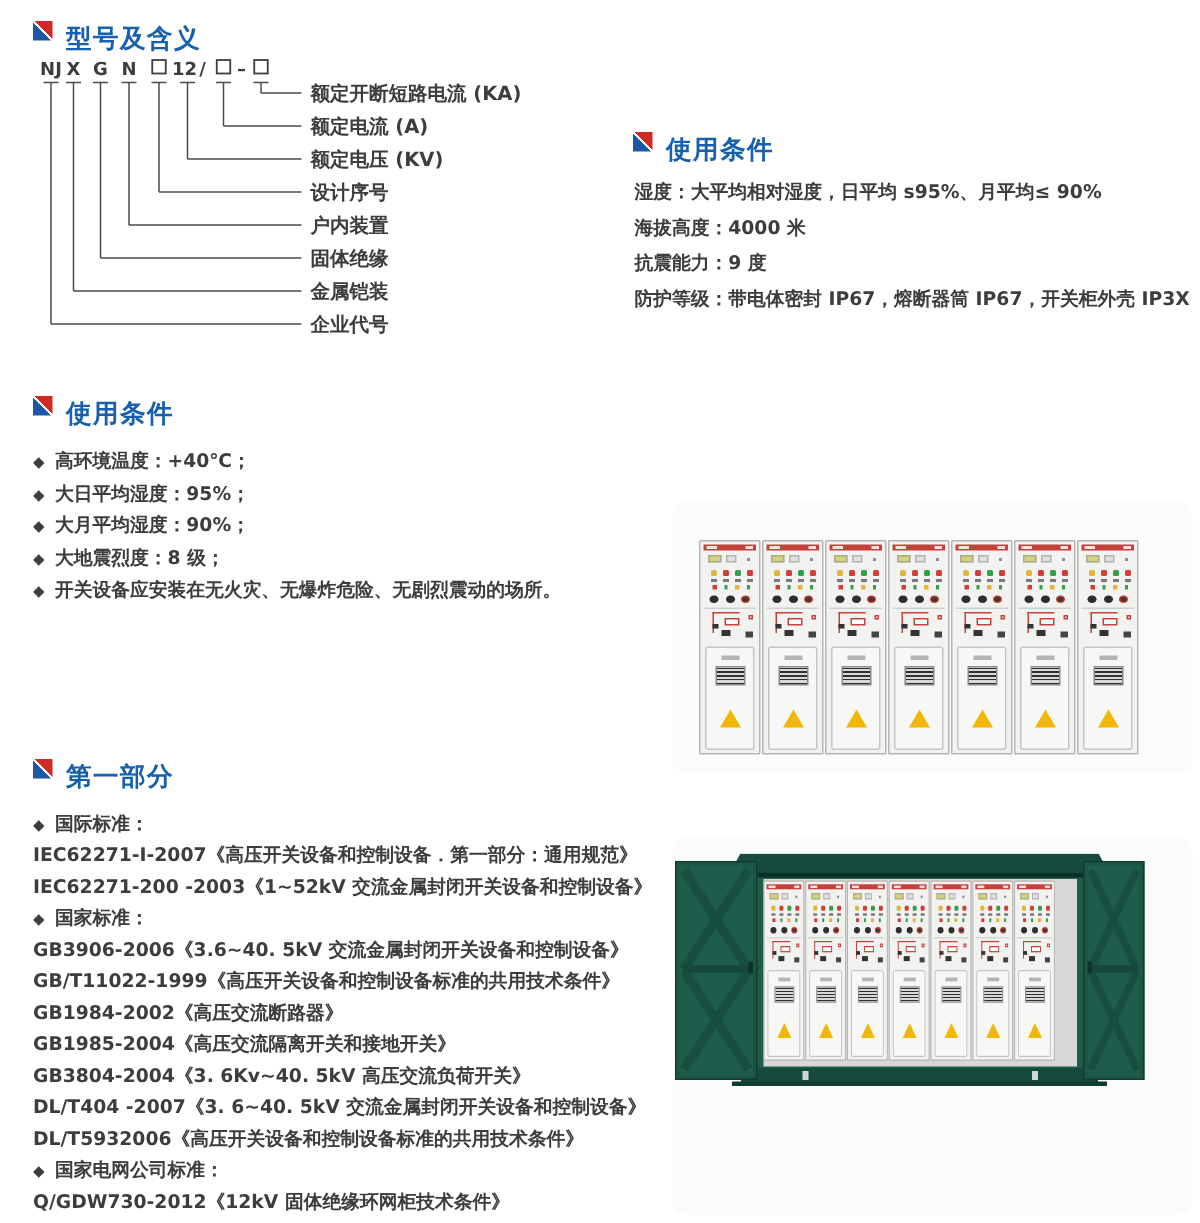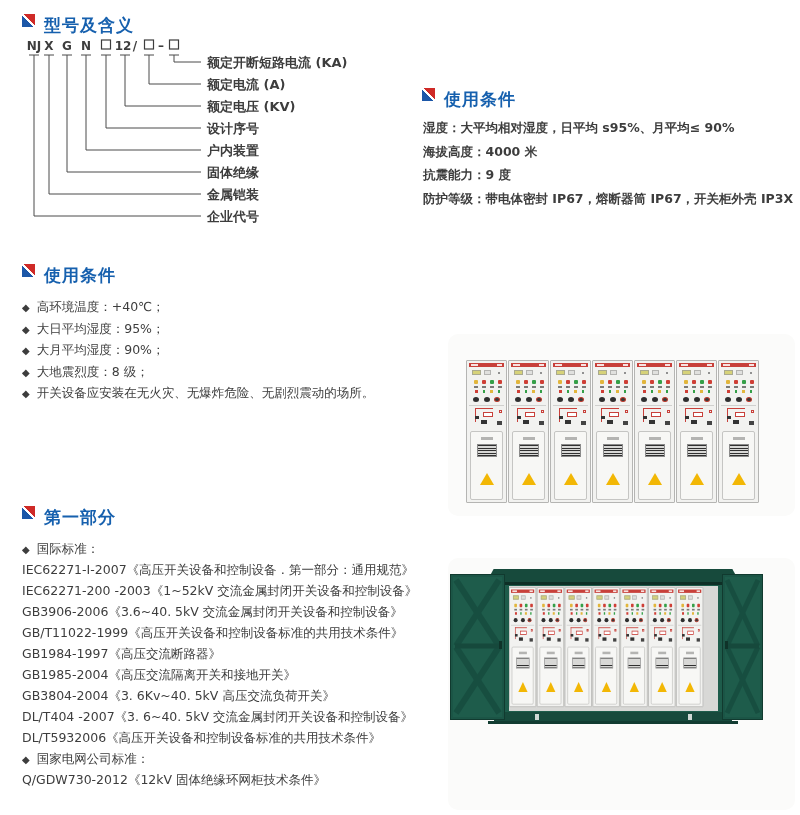--- a/index.html
+++ b/index.html
@@ -13,21 +13,21 @@
   #page{position:relative;width:800px;height:815px;background:#fff;overflow:hidden;
         font-family:"DejaVu Sans","Liberation Sans",sans-serif;color:var(--text-dark);}
   
   .sec-head{position:absolute;display:flex;align-items:flex-start;gap:9px;}
   .sec-icon{width:13px;height:13px;
     background:linear-gradient(225deg,var(--icon-red) 0 46%,#fff 46% 54%,var(--icon-blue) 54% 100%);}
   .sec-title{font-size:17px;font-weight:bold;color:var(--heading-blue);letter-spacing:1px;}
   
   .spec-lines{position:absolute;font-size:12.5px;font-weight:600;}
   .spec-lines .ln{height:23.7px;line-height:23.7px;white-space:nowrap;}
-  .bullet-list{position:absolute;font-size:12.5px;font-weight:400;}
+  .bullet-list{position:absolute;font-size:12.5px;font-weight:700;}
   .bullet-list .it{height:21.5px;line-height:21.5px;white-space:nowrap;}
   .std-list .it{height:21px;line-height:21px;}
   .diamond{font-size:10px;margin-right:7px;color:var(--text-dark);}
   
   #model-diagram{position:absolute;left:18px;top:34px;}
   
   .img-card{position:absolute;background:#fbfbfa;border-radius:10px;}
   
   .cabrow{display:flex;gap:1px;}
   .row1{position:absolute;left:466px;top:360px;}
@@ -159,23 +159,24 @@
     </div>
 
   <div class="sec-head" style="left:22px;top:506px;">
     <span class="sec-icon"></span>
     <span class="sec-title">第一部分</span>
   </div>
   <div id="standards-items" class="bullet-list std-list" style="left:22px;top:538px;width:425px;">
       <div class="it"><span class="diamond">◆</span>国际标准：</div>
       <div class="it">IEC62271-I-2007《高压开关设备和控制设备．第一部分：通用规范》</div>
       <div class="it">IEC62271-200 -2003《1~52kV 交流金属封闭开关设备和控制设备》</div>
+      <div class="it"><span class="diamond">◆</span>国家标准：</div>
       <div class="it">GB3906-2006《3.6~40. 5kV 交流金属封闭开关设备和控制设备》</div>
       <div class="it">GB/T11022-1999《高压开关设备和控制设备标准的共用技术条件》</div>
-      <div class="it">GB1984-1997《高压交流断路器》</div>
+      <div class="it">GB1984-2002《高压交流断路器》</div>
       <div class="it">GB1985-2004《高压交流隔离开关和接地开关》</div>
       <div class="it">GB3804-2004《3. 6Kv~40. 5kV 高压交流负荷开关》</div>
       <div class="it">DL/T404 -2007《3. 6~40. 5kV 交流金属封闭开关设备和控制设备》</div>
       <div class="it">DL/T5932006《高压开关设备和控制设备标准的共用技术条件》</div>
       <div class="it"><span class="diamond">◆</span>国家电网公司标准：</div>
       <div class="it">Q/GDW730-2012《12kV 固体绝缘环网柜技术条件》</div>
     </div>
 
   <div class="img-card" style="left:448px;top:334px;width:347px;height:182px;"></div>
   <div id="cabrow1" class="cabrow row1">

